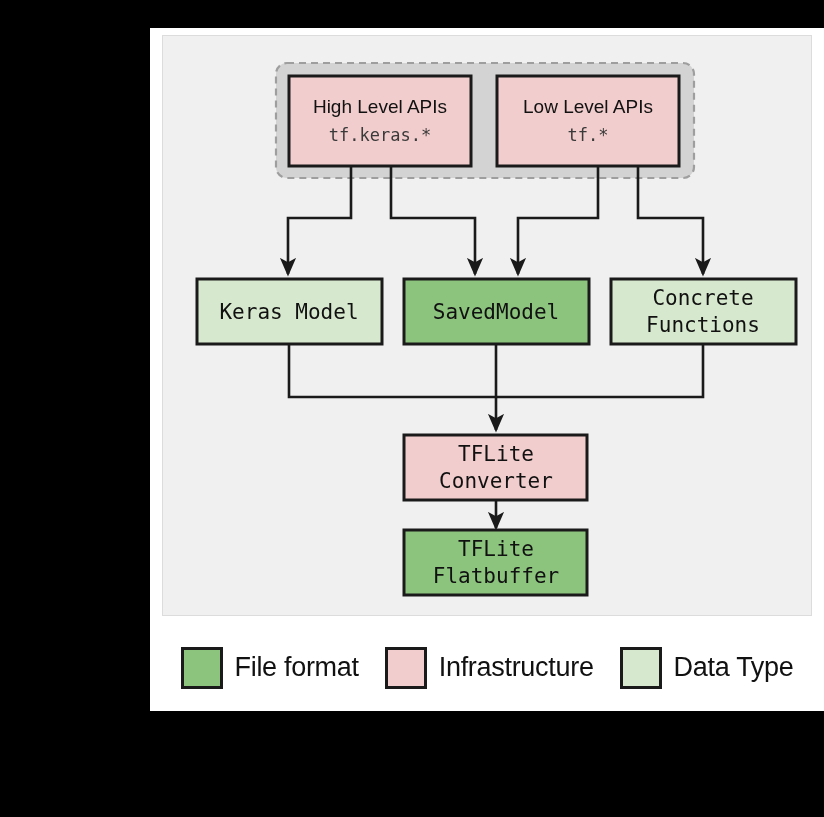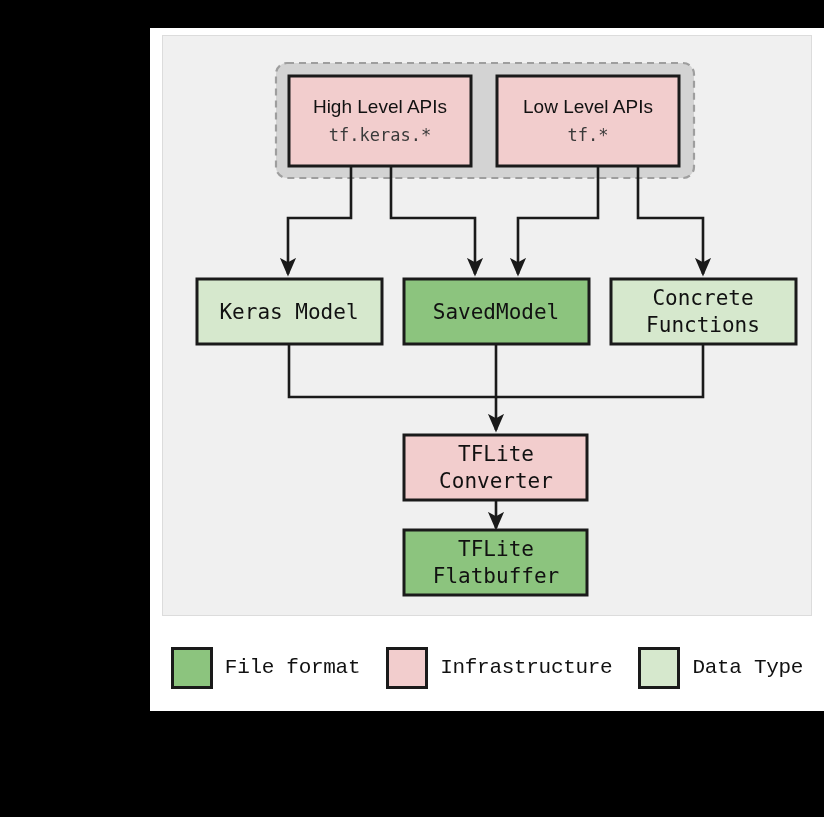--- a/index.html
+++ b/index.html
@@ -62,22 +62,22 @@
     align-items: center;
     gap: 12px;
   }
   .legend-swatch {
     width: 42px;
     height: 42px;
     border: 3px solid #1a1a1a;
     box-sizing: border-box;
   }
   .legend-label {
-    font-family: Liberation Mono, monospace;
-    font-size: 21px;
+    font-family: Liberation Sans, sans-serif;
+    font-size: 27px;
     color: #111111;
     white-space: nowrap;
     letter-spacing: -0.3px;
   }
   
   .node-label {
     font-family: "DejaVu Sans Mono", "Liberation Mono", monospace;
     font-size: 21px;
     fill: #111111;
     text-anchor: middle;

